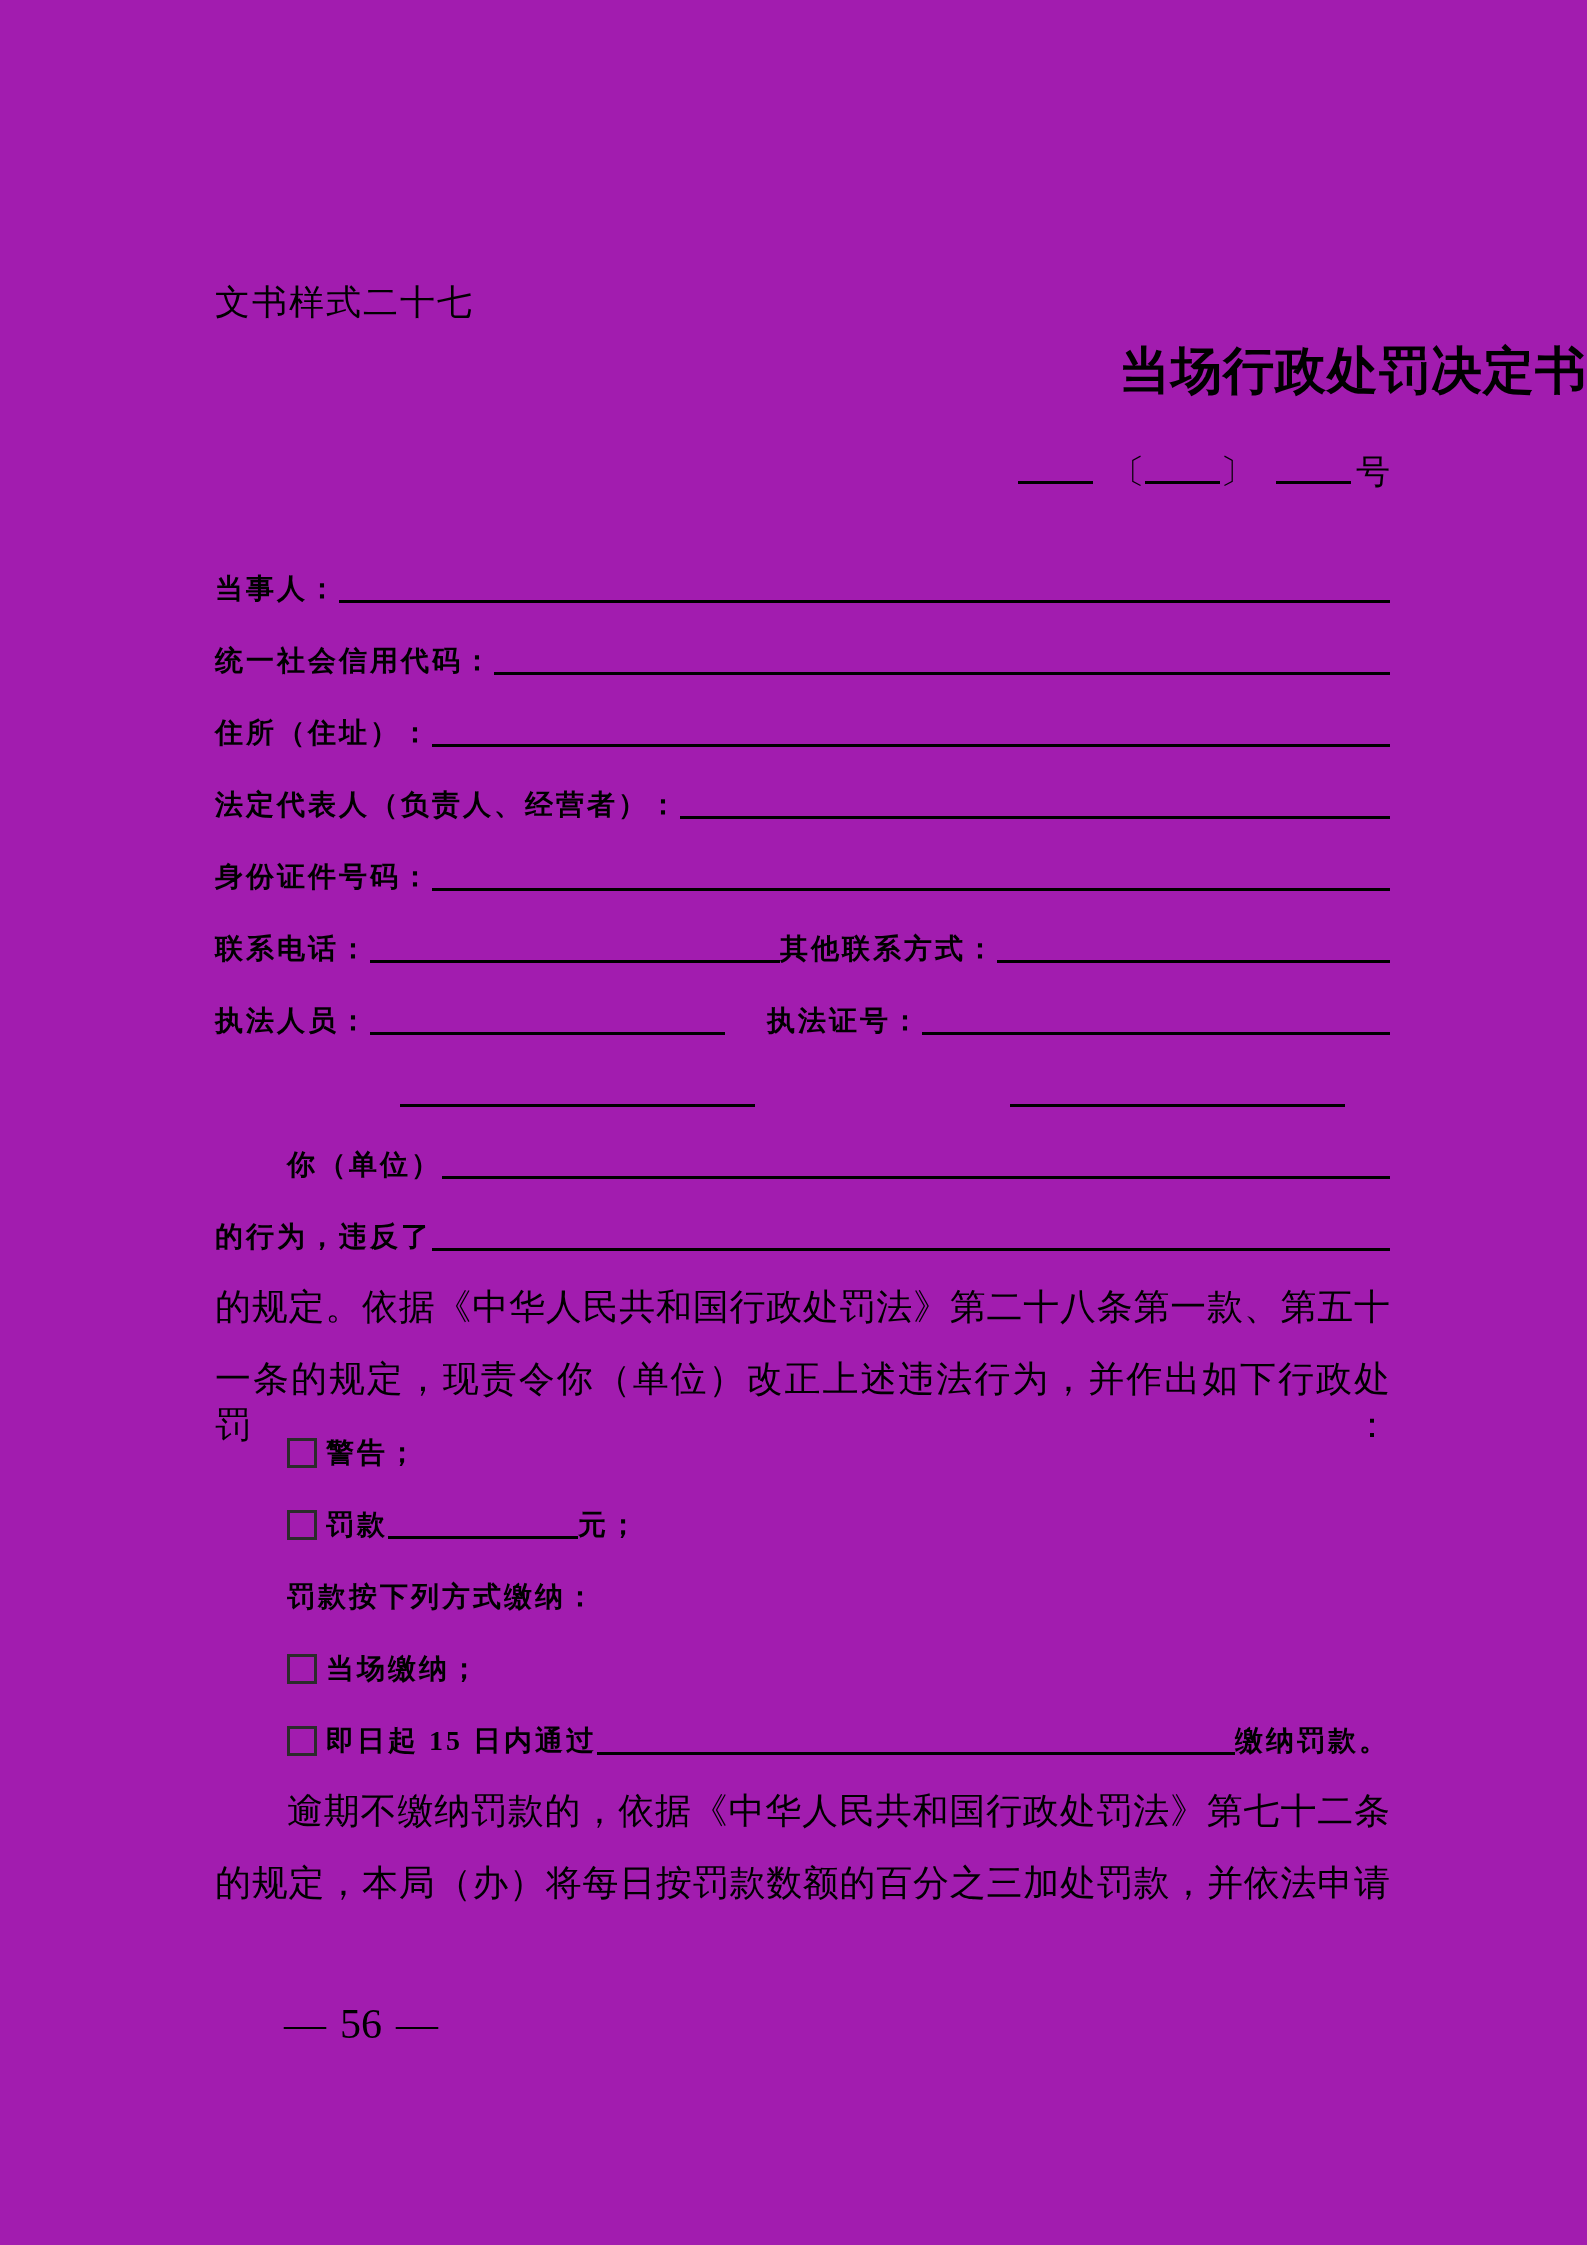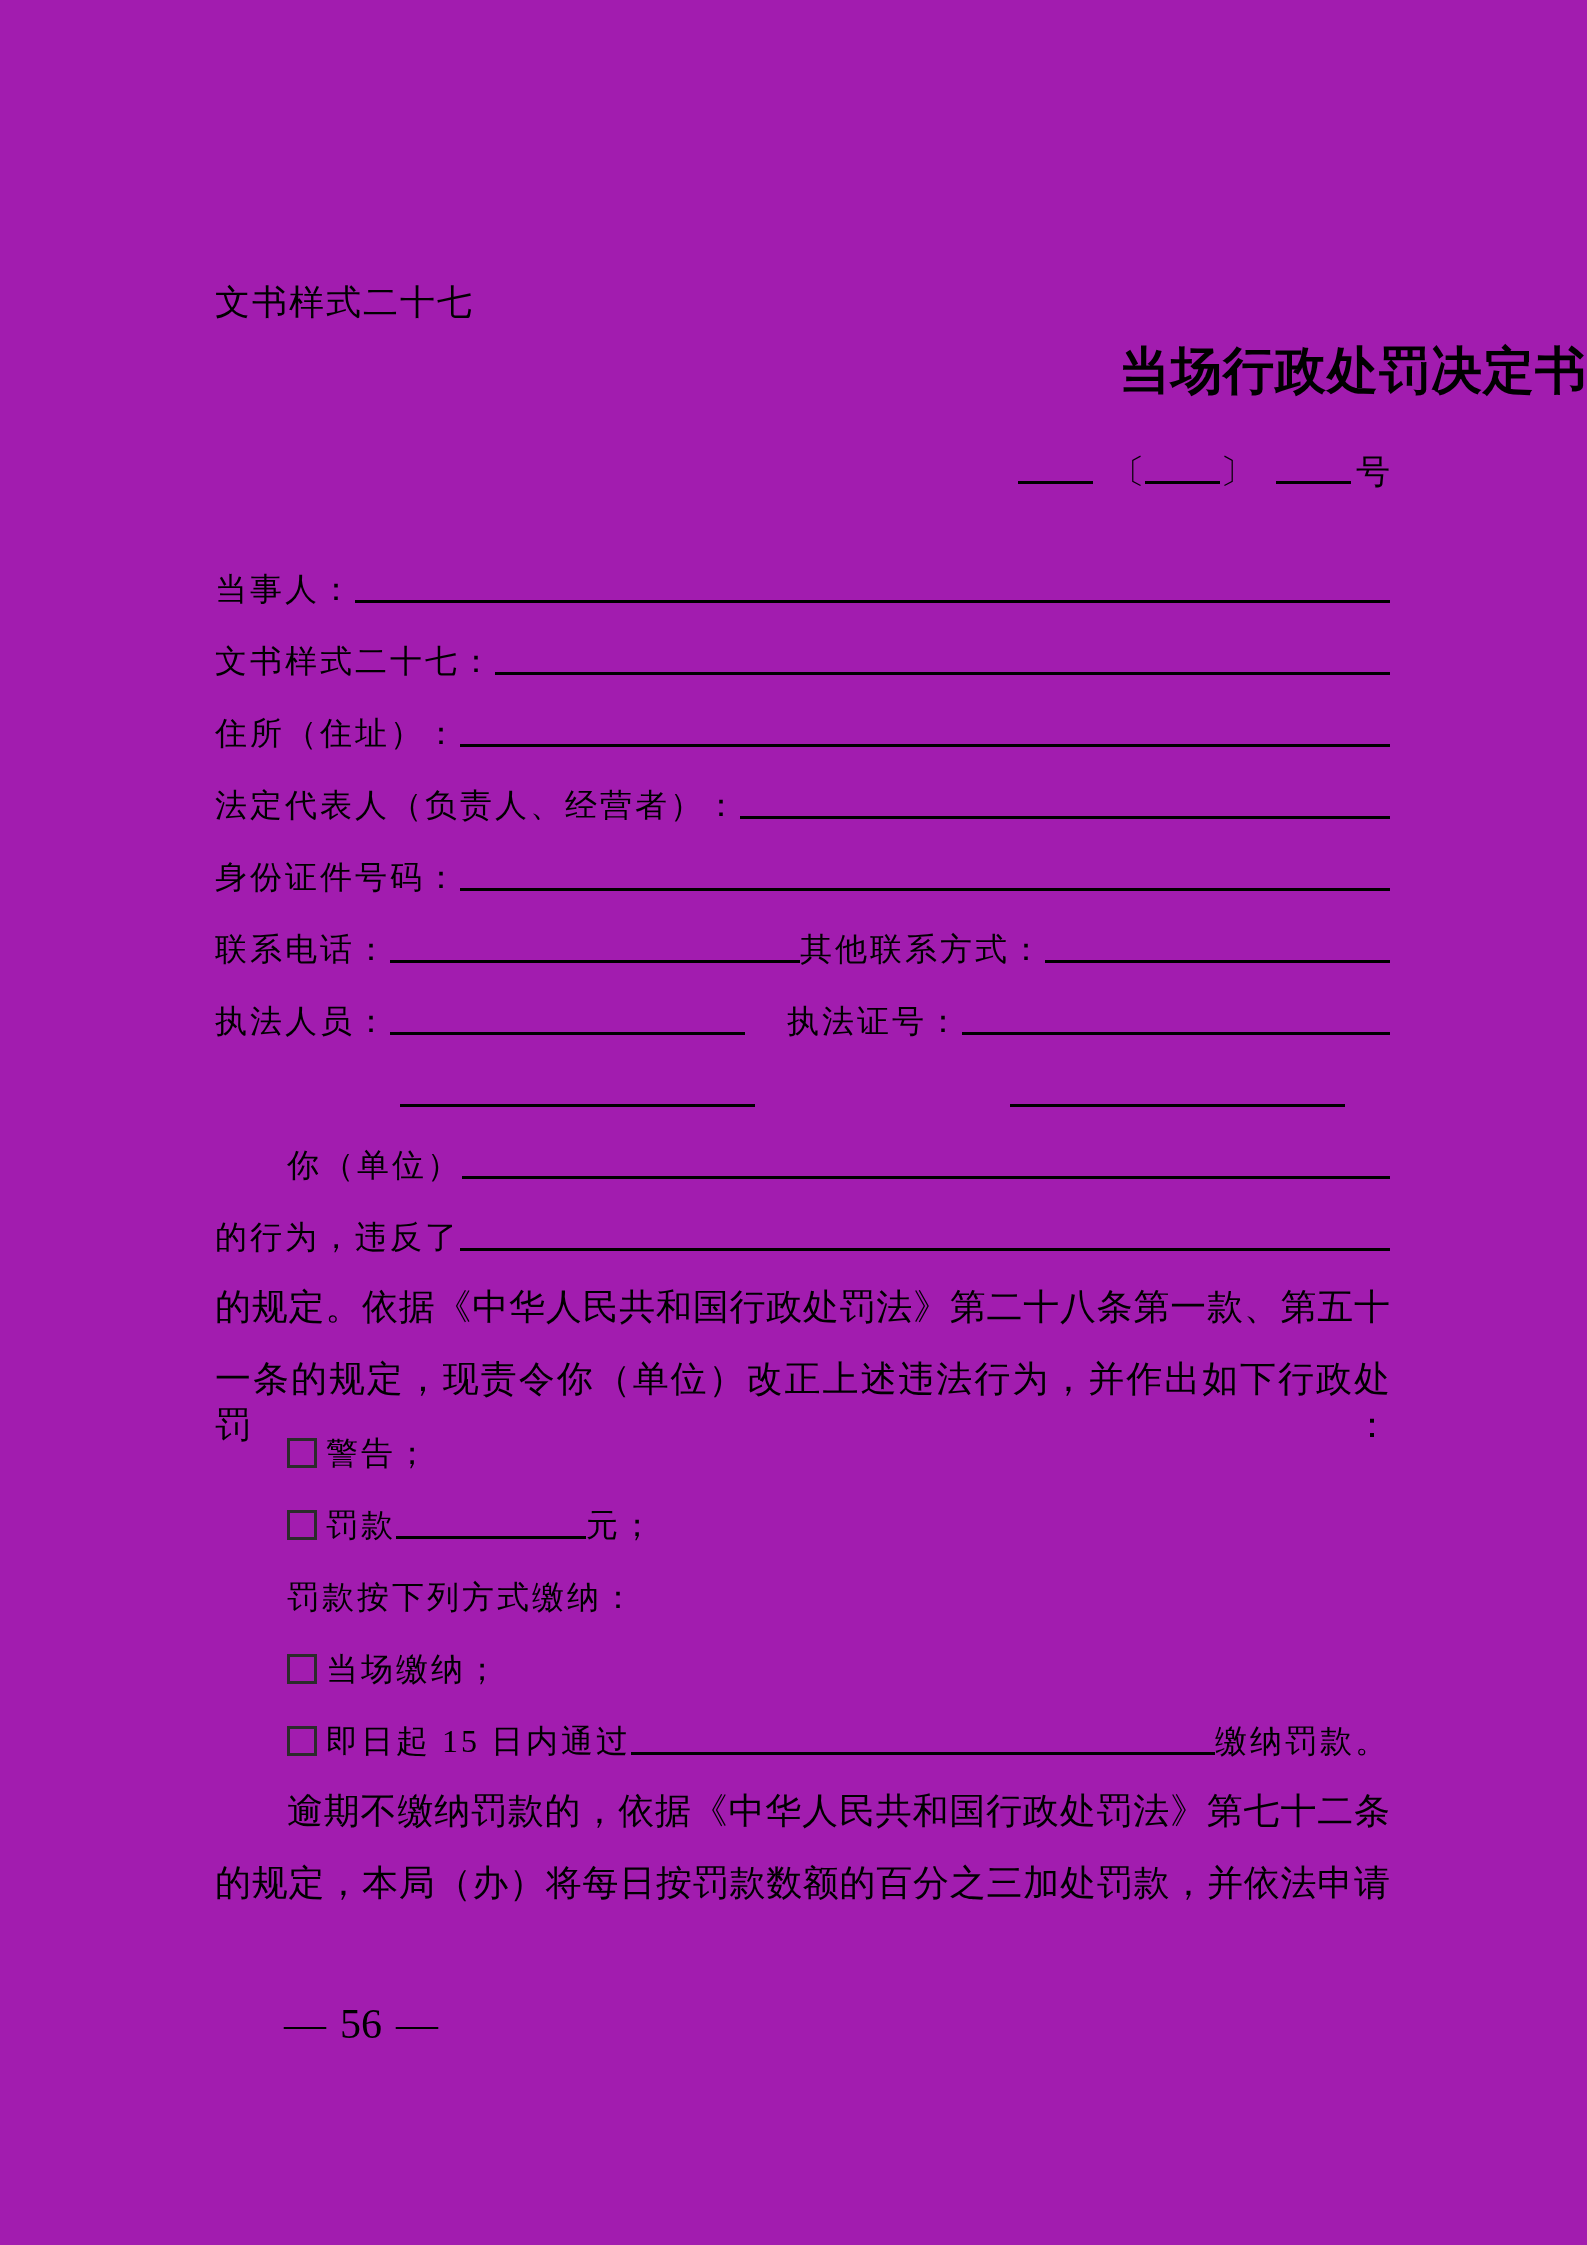--- a/index.html
+++ b/index.html
@@ -23,21 +23,21 @@
     font-family:"DejaVu Serif", serif;
   }
   .docnum{
     position:absolute;left:215px;top:445px;width:1175px;height:48px;
     display:flex;justify-content:flex-end;align-items:flex-end;
   }
   .docnum .uline{flex:none;}
   .dn-lbl{font-size:34px;line-height:42px;}
   .content{position:absolute;left:215px;top:540px;width:1175px;}
   .row{display:flex;align-items:flex-end;height:72px;}
-  .lbl{font-size:32px;line-height:46px;letter-spacing:3px;white-space:pre;}
+  .lbl{font-size:28px;line-height:46px;letter-spacing:3px;white-space:pre;font-weight:bold;}
   .uline{
     flex:1;border-bottom:3px solid #000;height:0;
     margin-bottom:9px;
   }
   .uline.w75{width:75px;flex:none;}
   .uline.w410{width:410px;flex:none;}
   .uline.w355{width:355px;flex:none;}
   .uline.w335{width:335px;flex:none;}
   .uline.w190{width:190px;flex:none;}
   .gap18{margin-left:18px;}
@@ -84,21 +84,21 @@
   </div>
 
   <div class="content">
 
     <div class="row">
       <span class="lbl">当事人：</span>
       <span class="uline"></span>
     </div>
 
     <div class="row">
-      <span class="lbl">文书样式二十七：</span>
+      <span class="lbl">统一社会信用代码：</span>
       <span class="uline"></span>
     </div>
 
     <div class="row">
       <span class="lbl">住所（住址）：</span>
       <span class="uline"></span>
     </div>
 
     <div class="row">
       <span class="lbl">法定代表人（负责人、经营者）：</span>

